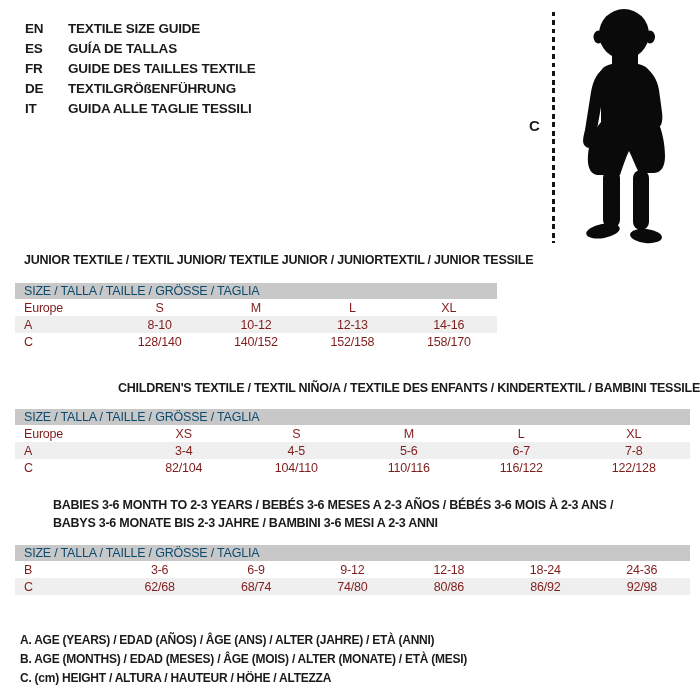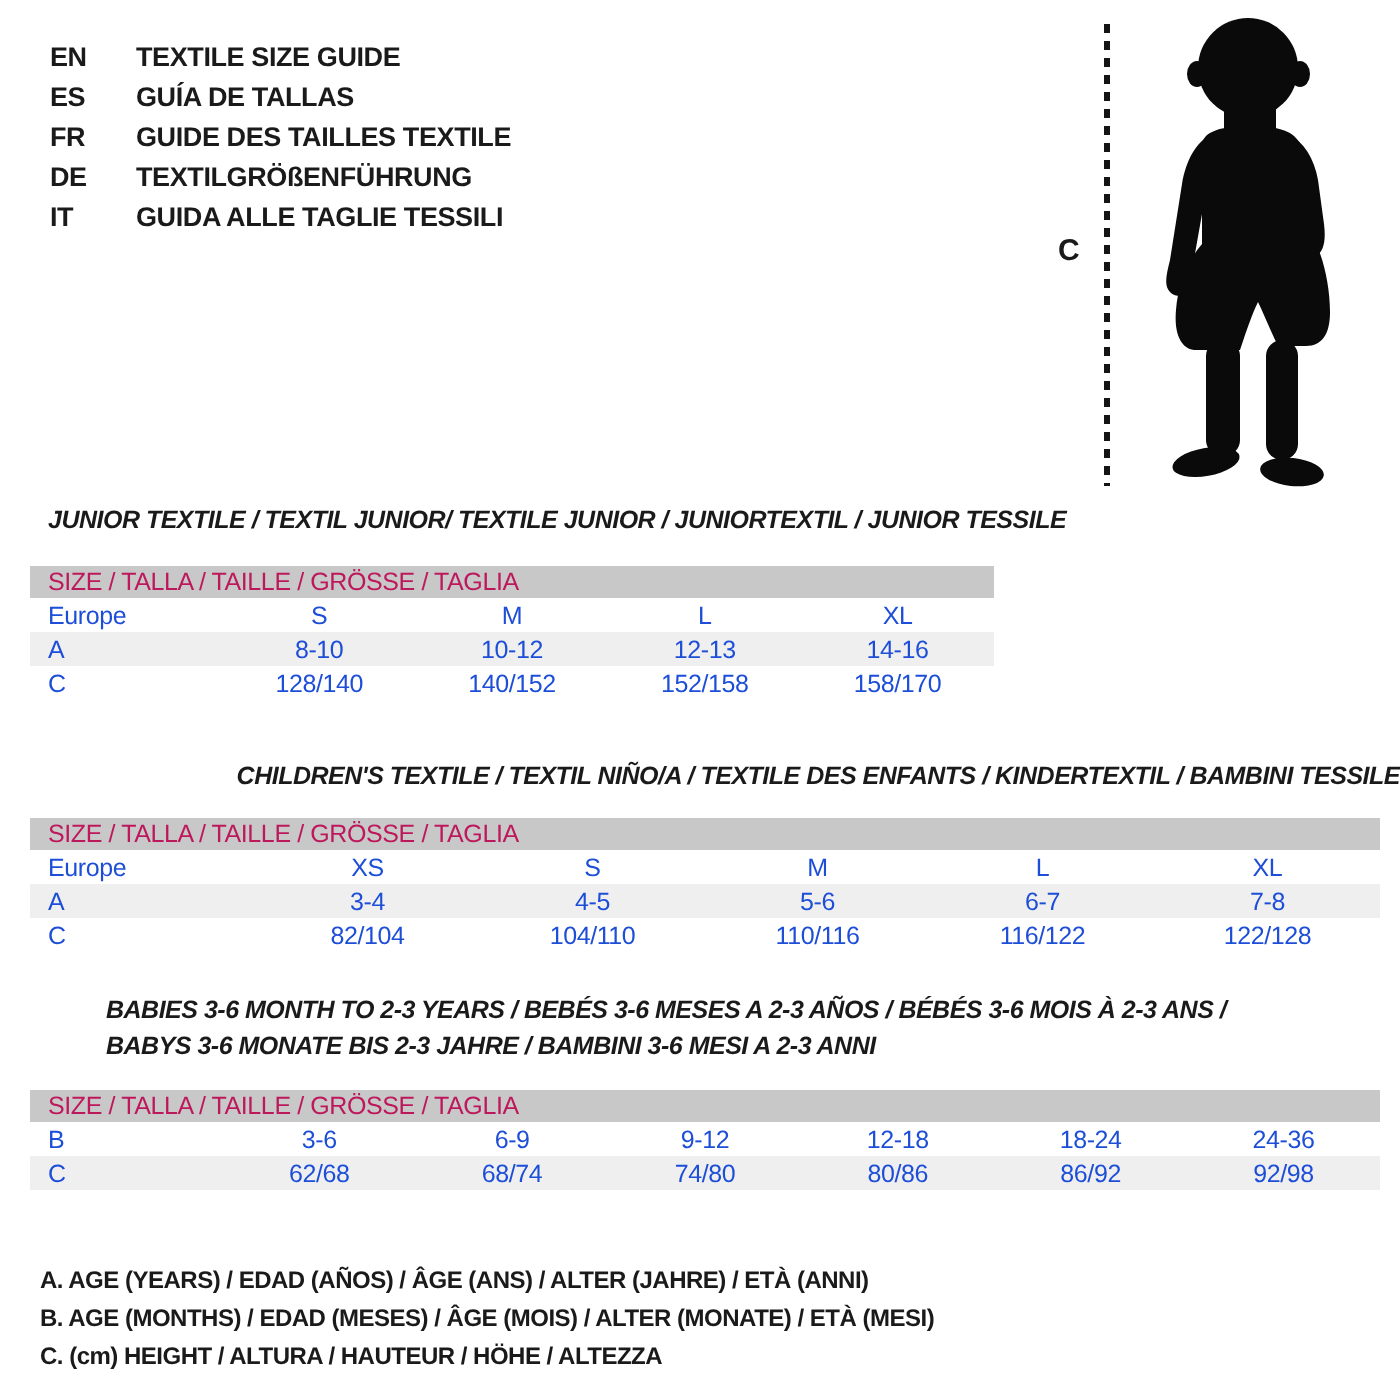--- a/index.html
+++ b/index.html
@@ -15,34 +15,34 @@
   .measure-line{
     position:absolute;left:552px;top:12px;width:3px;height:231px;
     background:repeating-linear-gradient(to bottom,#141414 0 4.5px,transparent 4.5px 8.5px);
   }
   .c-label{position:absolute;left:529px;top:117px;font-weight:700;font-size:15px;}
   .silhouette{position:absolute;left:560px;top:4px;width:132px;height:244px;}
   
   .tables{padding-left:15px;}
   .t-title{
     font-weight:700;font-size:12.5px;line-height:15px;letter-spacing:-0.25px;
-    margin:0 0 0 9px;white-space:nowrap;font-style:italic;
+    margin:0 0 0 9px;white-space:nowrap;
   }
   .t-title.two-line{white-space:normal;width:660px;line-height:18px;margin-left:38px;}
   table.size-table{
     border-collapse:collapse;table-layout:fixed;
     font-size:12.5px;letter-spacing:-0.2px;
   }
   .t-narrow{width:482px;}
   .t-wide{width:675px;}
   th.size-head{
-    background:#c8c8c8;color:#be185d;font-weight:400;text-align:left;
+    background:#c8c8c8;color:#0c4a6e;font-weight:400;text-align:left;
     height:16px;padding:0 0 0 9px;font-size:12.5px;letter-spacing:-0.2px;
   }
-  td{height:17px;padding:0;text-align:center;color:#1d4ed8;font-weight:400;}
+  td{height:17px;padding:0;text-align:center;color:#7f1d1d;font-weight:400;}
   td.lbl{text-align:left;padding-left:9px;}
   col.c-label{width:68px;}
   tr.alt{background:#efefef;}
   .mt-title1{margin-top:3px;}
   .mt-table1{margin-top:15px;}
   .mt-title2{margin-top:31px;text-align:right;}
   .mt-table2{margin-top:13px;}
   .mt-title3{margin-top:20px;}
   .mt-table3{margin-top:13px;}
   

